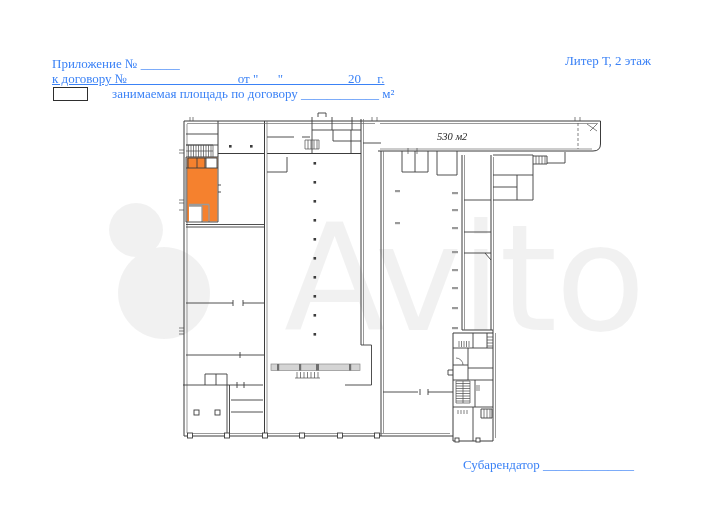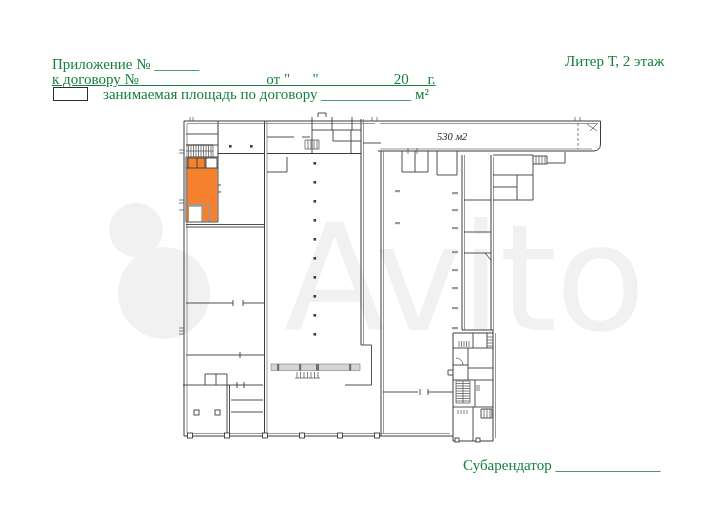--- a/index.html
+++ b/index.html
@@ -1,22 +1,22 @@
 <!DOCTYPE html>
 <html><head>
 <meta charset="utf-8">
 <style>
   html,body{margin:0;padding:0;background:#e9e9e9;}
   .page{
     position:relative;width:720px;height:509px;background:#ffffff;
     font-family:"Liberation Serif", serif;color:#111;overflow:hidden;
     margin:0 auto;box-shadow:0 0 4px rgba(0,0,0,.25);
   }
-  .t{position:absolute;font-size:15px;line-height:14px;white-space:nowrap;color:#15803d;}
-  .legend-row{display:flex;align-items:center;gap:15px;}
+  .t{position:absolute;font-size:13px;line-height:14px;white-space:nowrap;color:#3b82f6;}
+  .legend-row{display:flex;align-items:center;gap:24px;}
   .legend-box{display:inline-block;width:33px;height:12px;border:1px solid #2e2e2e;background:#fff;flex:0 0 auto;}
   svg{position:absolute;left:0;top:0;}
 </style>
 </head>
 <body>
 
 <div class="page">
 
   <svg viewBox="0 0 720 509" width="720" height="509">
 

